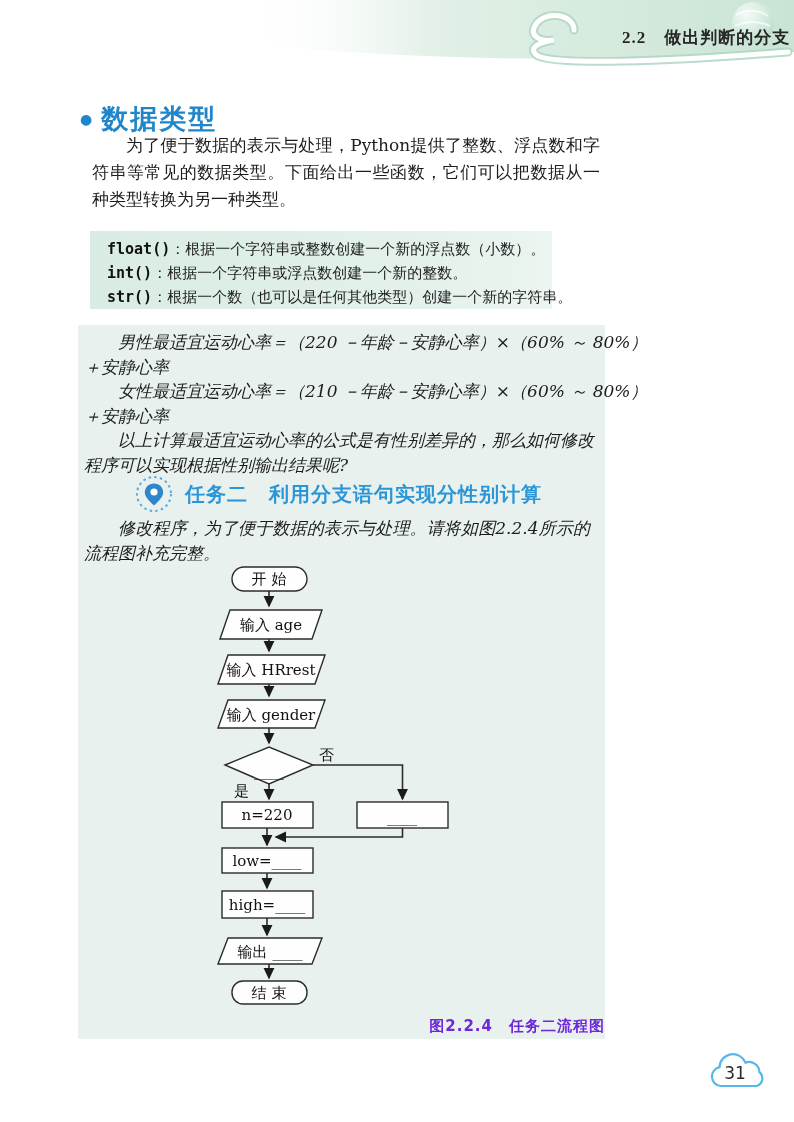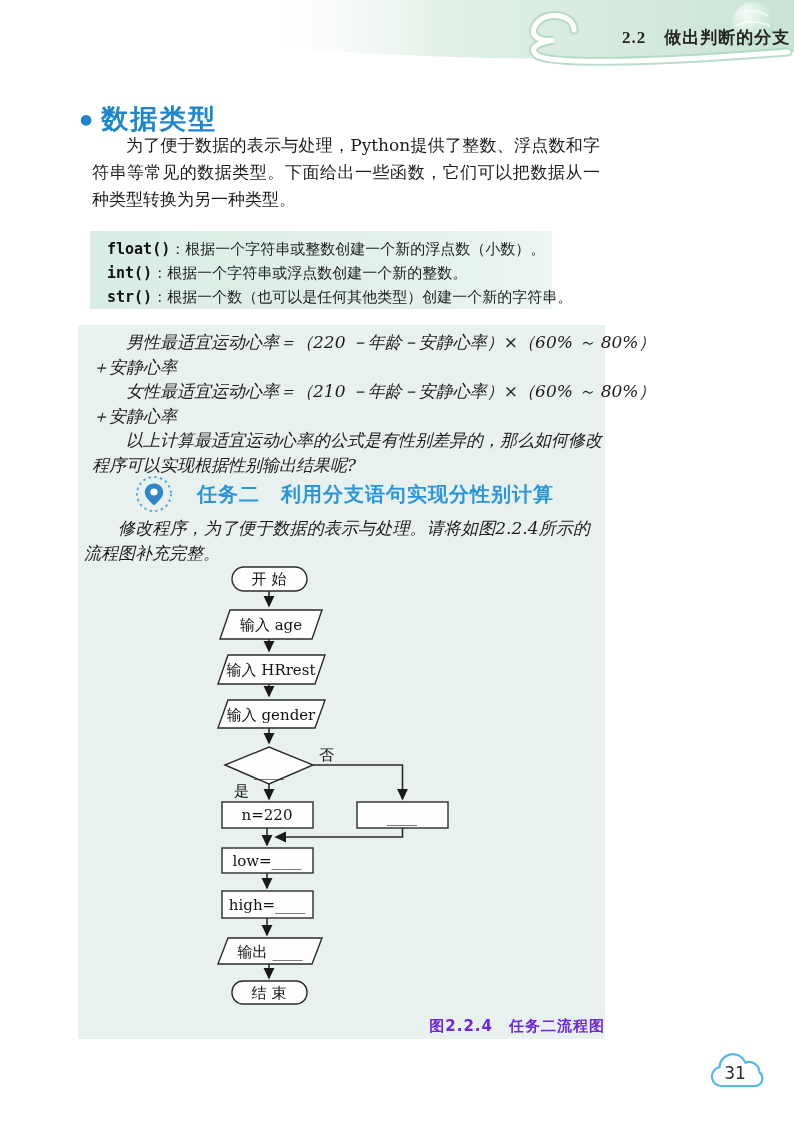--- a/index.html
+++ b/index.html
@@ -48,29 +48,29 @@
   .code-line .desc{
     font-family:"DejaVu Sans","Liberation Sans",sans-serif;color:#222;
   }
 
   
   #panel{
     left:78px;top:325px;width:527px;height:714px;background:#e9f1ee;
   }
   .kai{font-style:italic;}
   .formula-line{
-    padding-left:14px;font-size:17px;line-height:24.5px;color:#1c1c1c;white-space:nowrap;
+    padding-left:6px;font-size:17px;line-height:24.5px;color:#1c1c1c;white-space:nowrap;
   }
   .formula-line.indent{text-indent:34px;}
   #formulas{position:absolute;left:0;top:5px;width:100%;}
 
   #task-heading{position:absolute;left:57px;top:150px;display:flex;align-items:center;}
   #task-title{
     font-family:"DejaVu Sans","Liberation Sans",sans-serif;
-    font-weight:bold;font-size:20px;color:#2a96d8;margin-left:24px;letter-spacing:1px;
+    font-weight:bold;font-size:20px;color:#2a96d8;margin-left:12px;letter-spacing:1px;
   }
   #task-body{
     position:absolute;left:6px;top:191px;width:506px;
     font-size:17px;line-height:25px;text-indent:2em;text-align:justify;color:#1c1c1c;
   }
 
   #flowchart{position:absolute;left:0;top:228px;}
   .fc-shape{fill:#fdfefd;stroke:#2b2b2b;stroke-width:1.4;}
   .fc-line{stroke:#2b2b2b;stroke-width:1.6;fill:none;}
   .fc-text{

